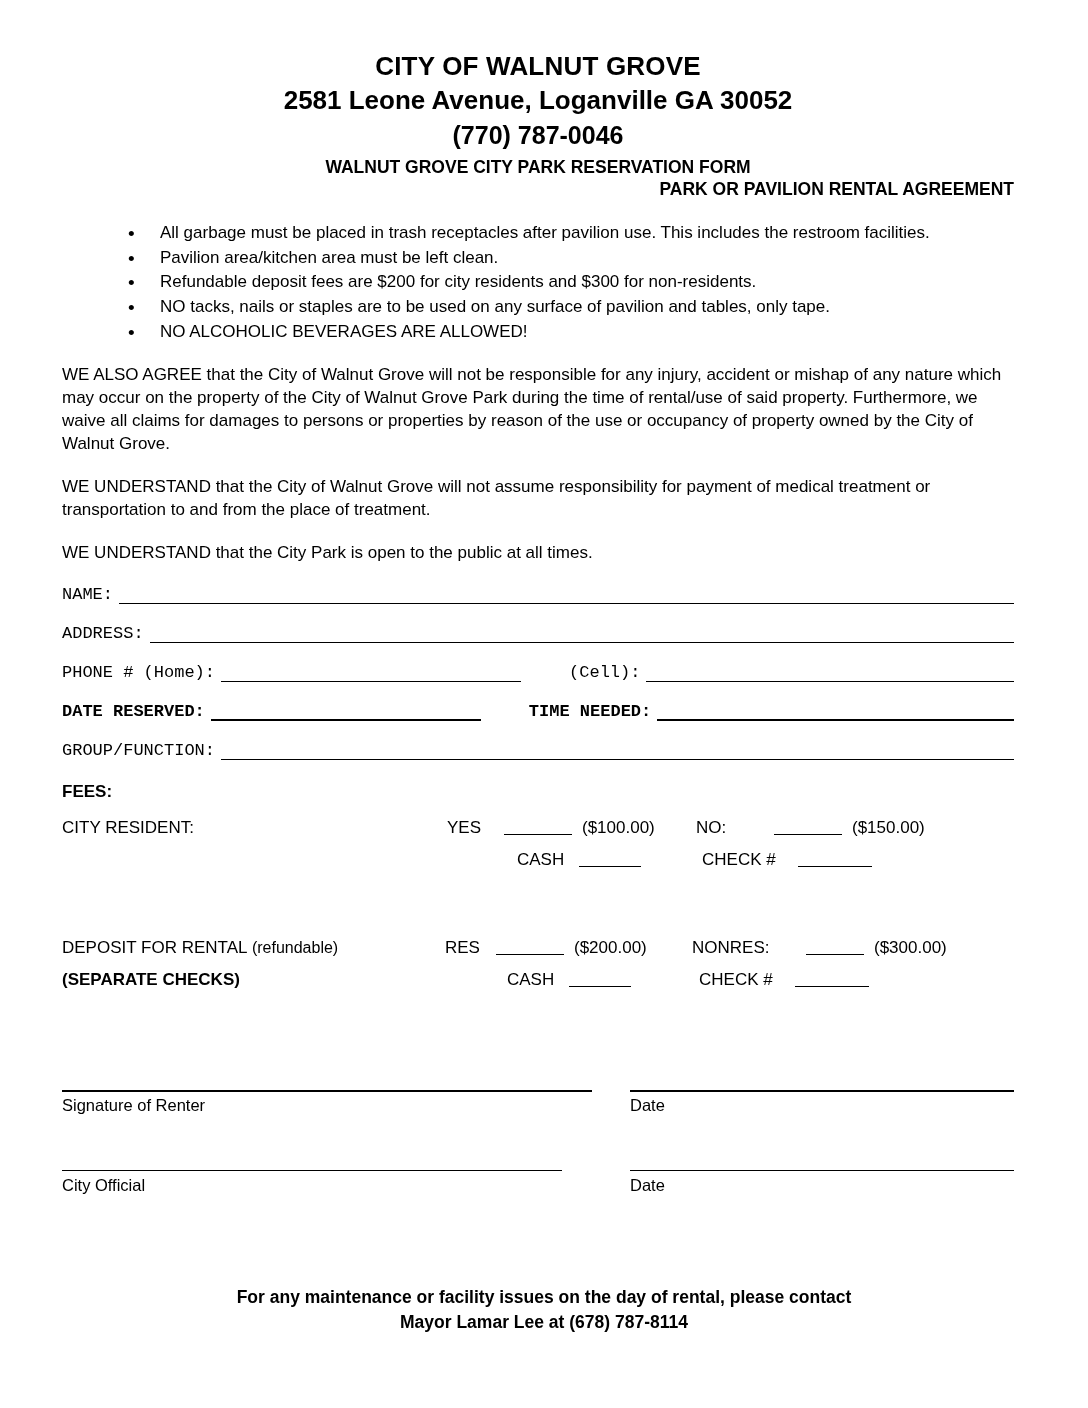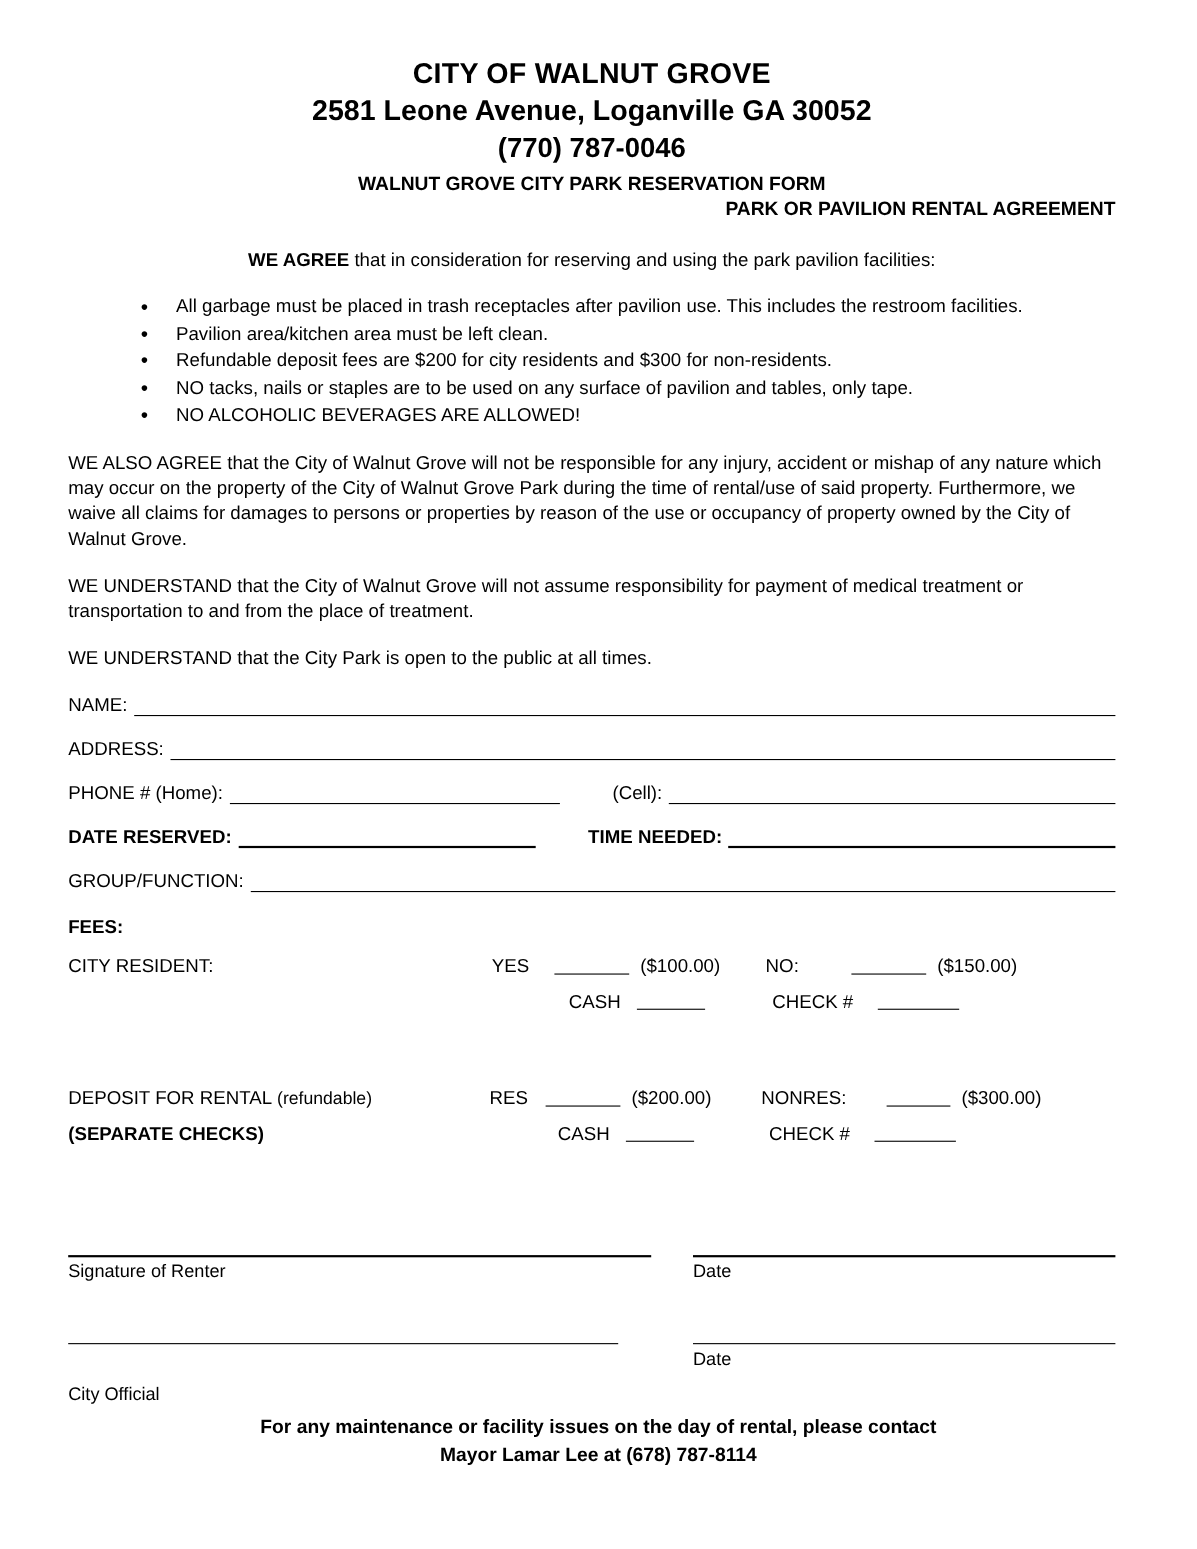--- a/index.html
+++ b/index.html
@@ -101,21 +101,21 @@
     text-align: left;
   }
 
   
   .field-row {
     display: flex;
     align-items: flex-end;
     font-size: 17px;
     margin-top: 20px;
   }
-  .field-label { white-space: pre; }
+  .field-label { white-space: pre; font-family: Liberation Mono, monospace; }
   .field-label.bold { font-weight: bold; }
   .rule {
     border-bottom: 1.6px solid #000;
     flex: 1 1 auto;
     height: 17px;
     margin-left: 6px;
   }
   .rule.thick { border-bottom-width: 2.4px; }
   .rule.fixed-a { flex: 0 0 300px; }
   .rule.fixed-b { flex: 0 0 270px; }
@@ -170,23 +170,20 @@
   <div class="content">
 
     <div>
       <div class="hdr-line1">CITY OF WALNUT GROVE</div>
       <div class="hdr-line2">2581 Leone Avenue, Loganville GA 30052</div>
       <div class="hdr-line3">(770) 787-0046</div>
       <div class="hdr-sub1">WALNUT GROVE CITY PARK RESERVATION FORM</div>
       <div class="hdr-sub2">PARK OR PAVILION RENTAL AGREEMENT</div>
     </div>
 
-    <div class="agree-intro">
-      <b>WE AGREE</b><span> that in consideration for reserving and using the park pavilion facilities:</span>
-    </div>
 
     <ul class="terms">
       <li><span>All garbage must be placed in trash receptacles after pavilion use. This includes the restroom facilities.</span></li>
       <li><span>Pavilion area/kitchen area must be left clean.</span></li>
       <li><span>Refundable deposit fees are $200 for city residents and $300 for non-residents.</span></li>
       <li><span>NO tacks, nails or staples are to be used on any surface of pavilion and tables, only tape.</span></li>
       <li><span>NO ALCOHOLIC BEVERAGES ARE ALLOWED!</span></li>
     </ul>
 
     <div class="para">WE ALSO AGREE that the City of Walnut Grove will not be responsible for any injury, accident or mishap of any nature which may occur on the property of the City of Walnut Grove Park during the time of rental/use of said property.  Furthermore, we waive all claims for damages to persons or properties by reason of the use or occupancy of property owned by the City of Walnut Grove.</div>
@@ -267,21 +264,21 @@
     </div>
 
     <div class="sig-area">
       <span class="sig-line" style="left:0; top:24px; width:530px;"></span>
       <span class="sig-label" style="left:0; top:30px;">Signature of Renter</span>
 
       <span class="sig-line" style="left:568px; top:24px; width:384px;"></span>
       <span class="sig-label" style="left:568px; top:30px;">Date</span>
 
       <span class="sig-line" style="left:0; top:104px; width:500px; border-bottom-width:1.6px;"></span>
-      <span class="sig-label" style="left:0; top:110px;margin-top:32px;">City Official</span>
+      <span class="sig-label" style="left:0; top:110px;">City Official</span>
 
       <span class="sig-line" style="left:568px; top:104px; width:384px; border-bottom-width:1.6px;"></span>
       <span class="sig-label" style="left:568px; top:110px;">Date</span>
     </div>
 
   </div>
 
   <div class="footer">
     <div>For any maintenance or facility issues on the day of rental, please contact</div>
     <div>Mayor Lamar Lee   at  (678) 787-8114</div>

